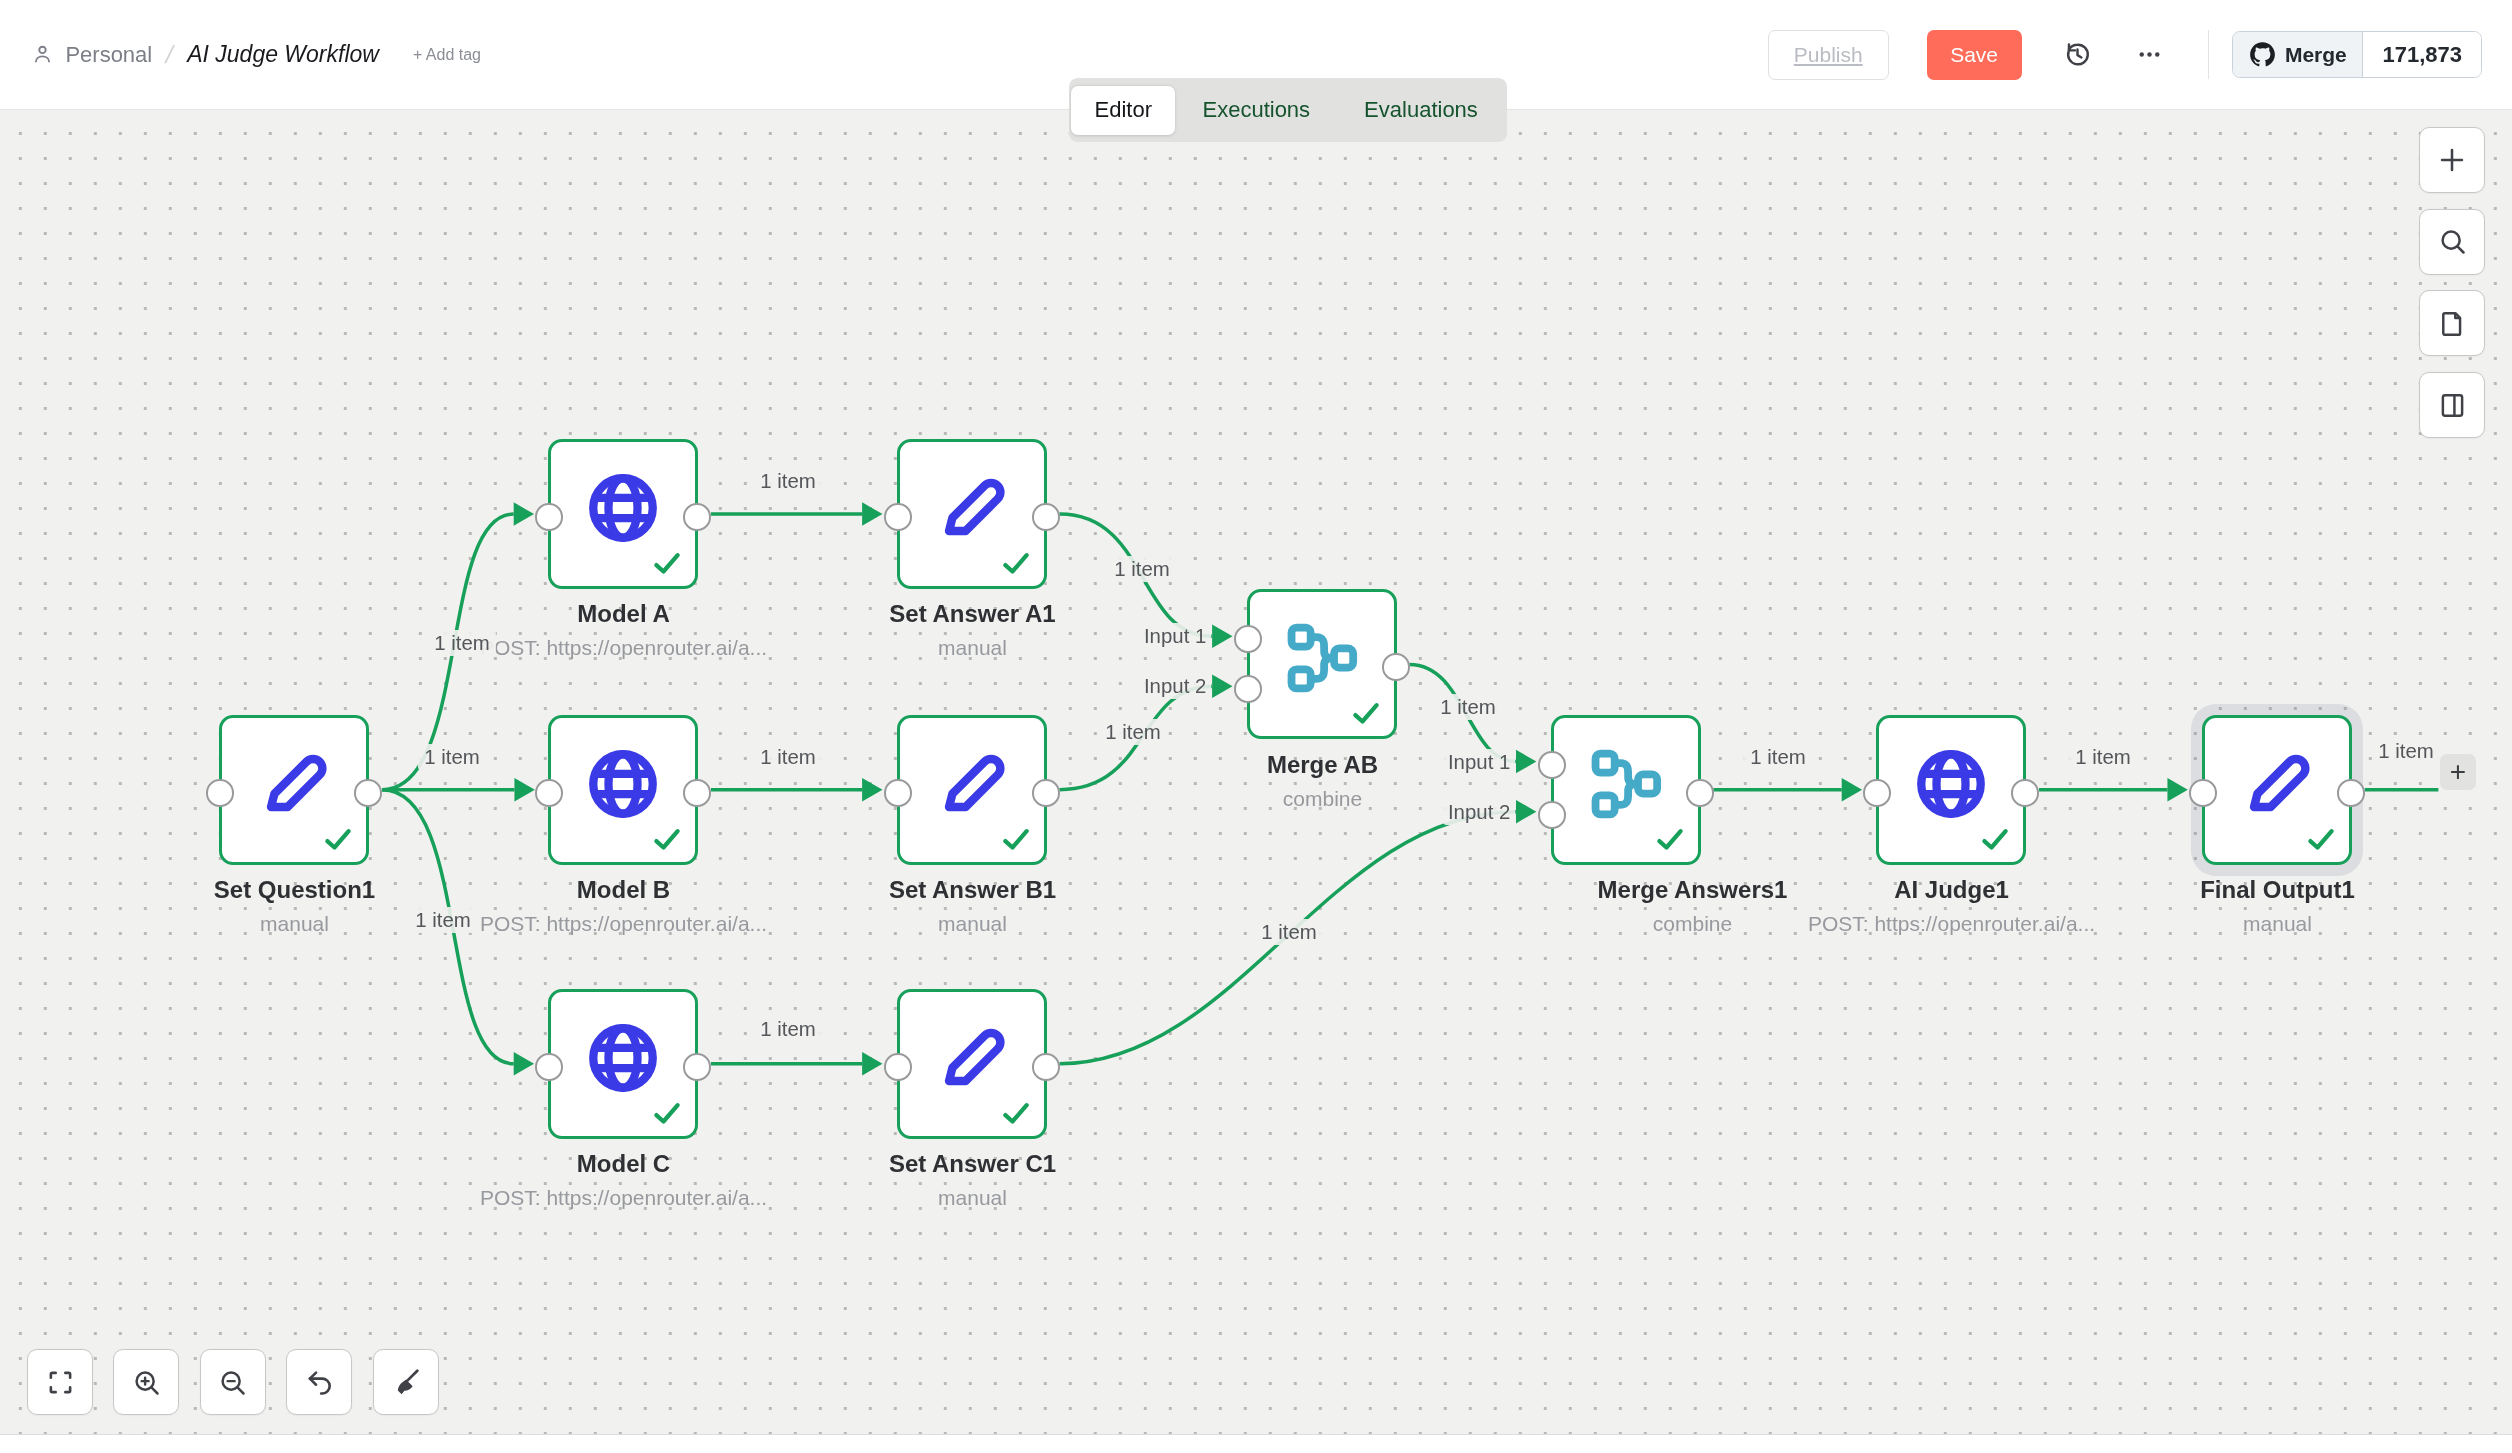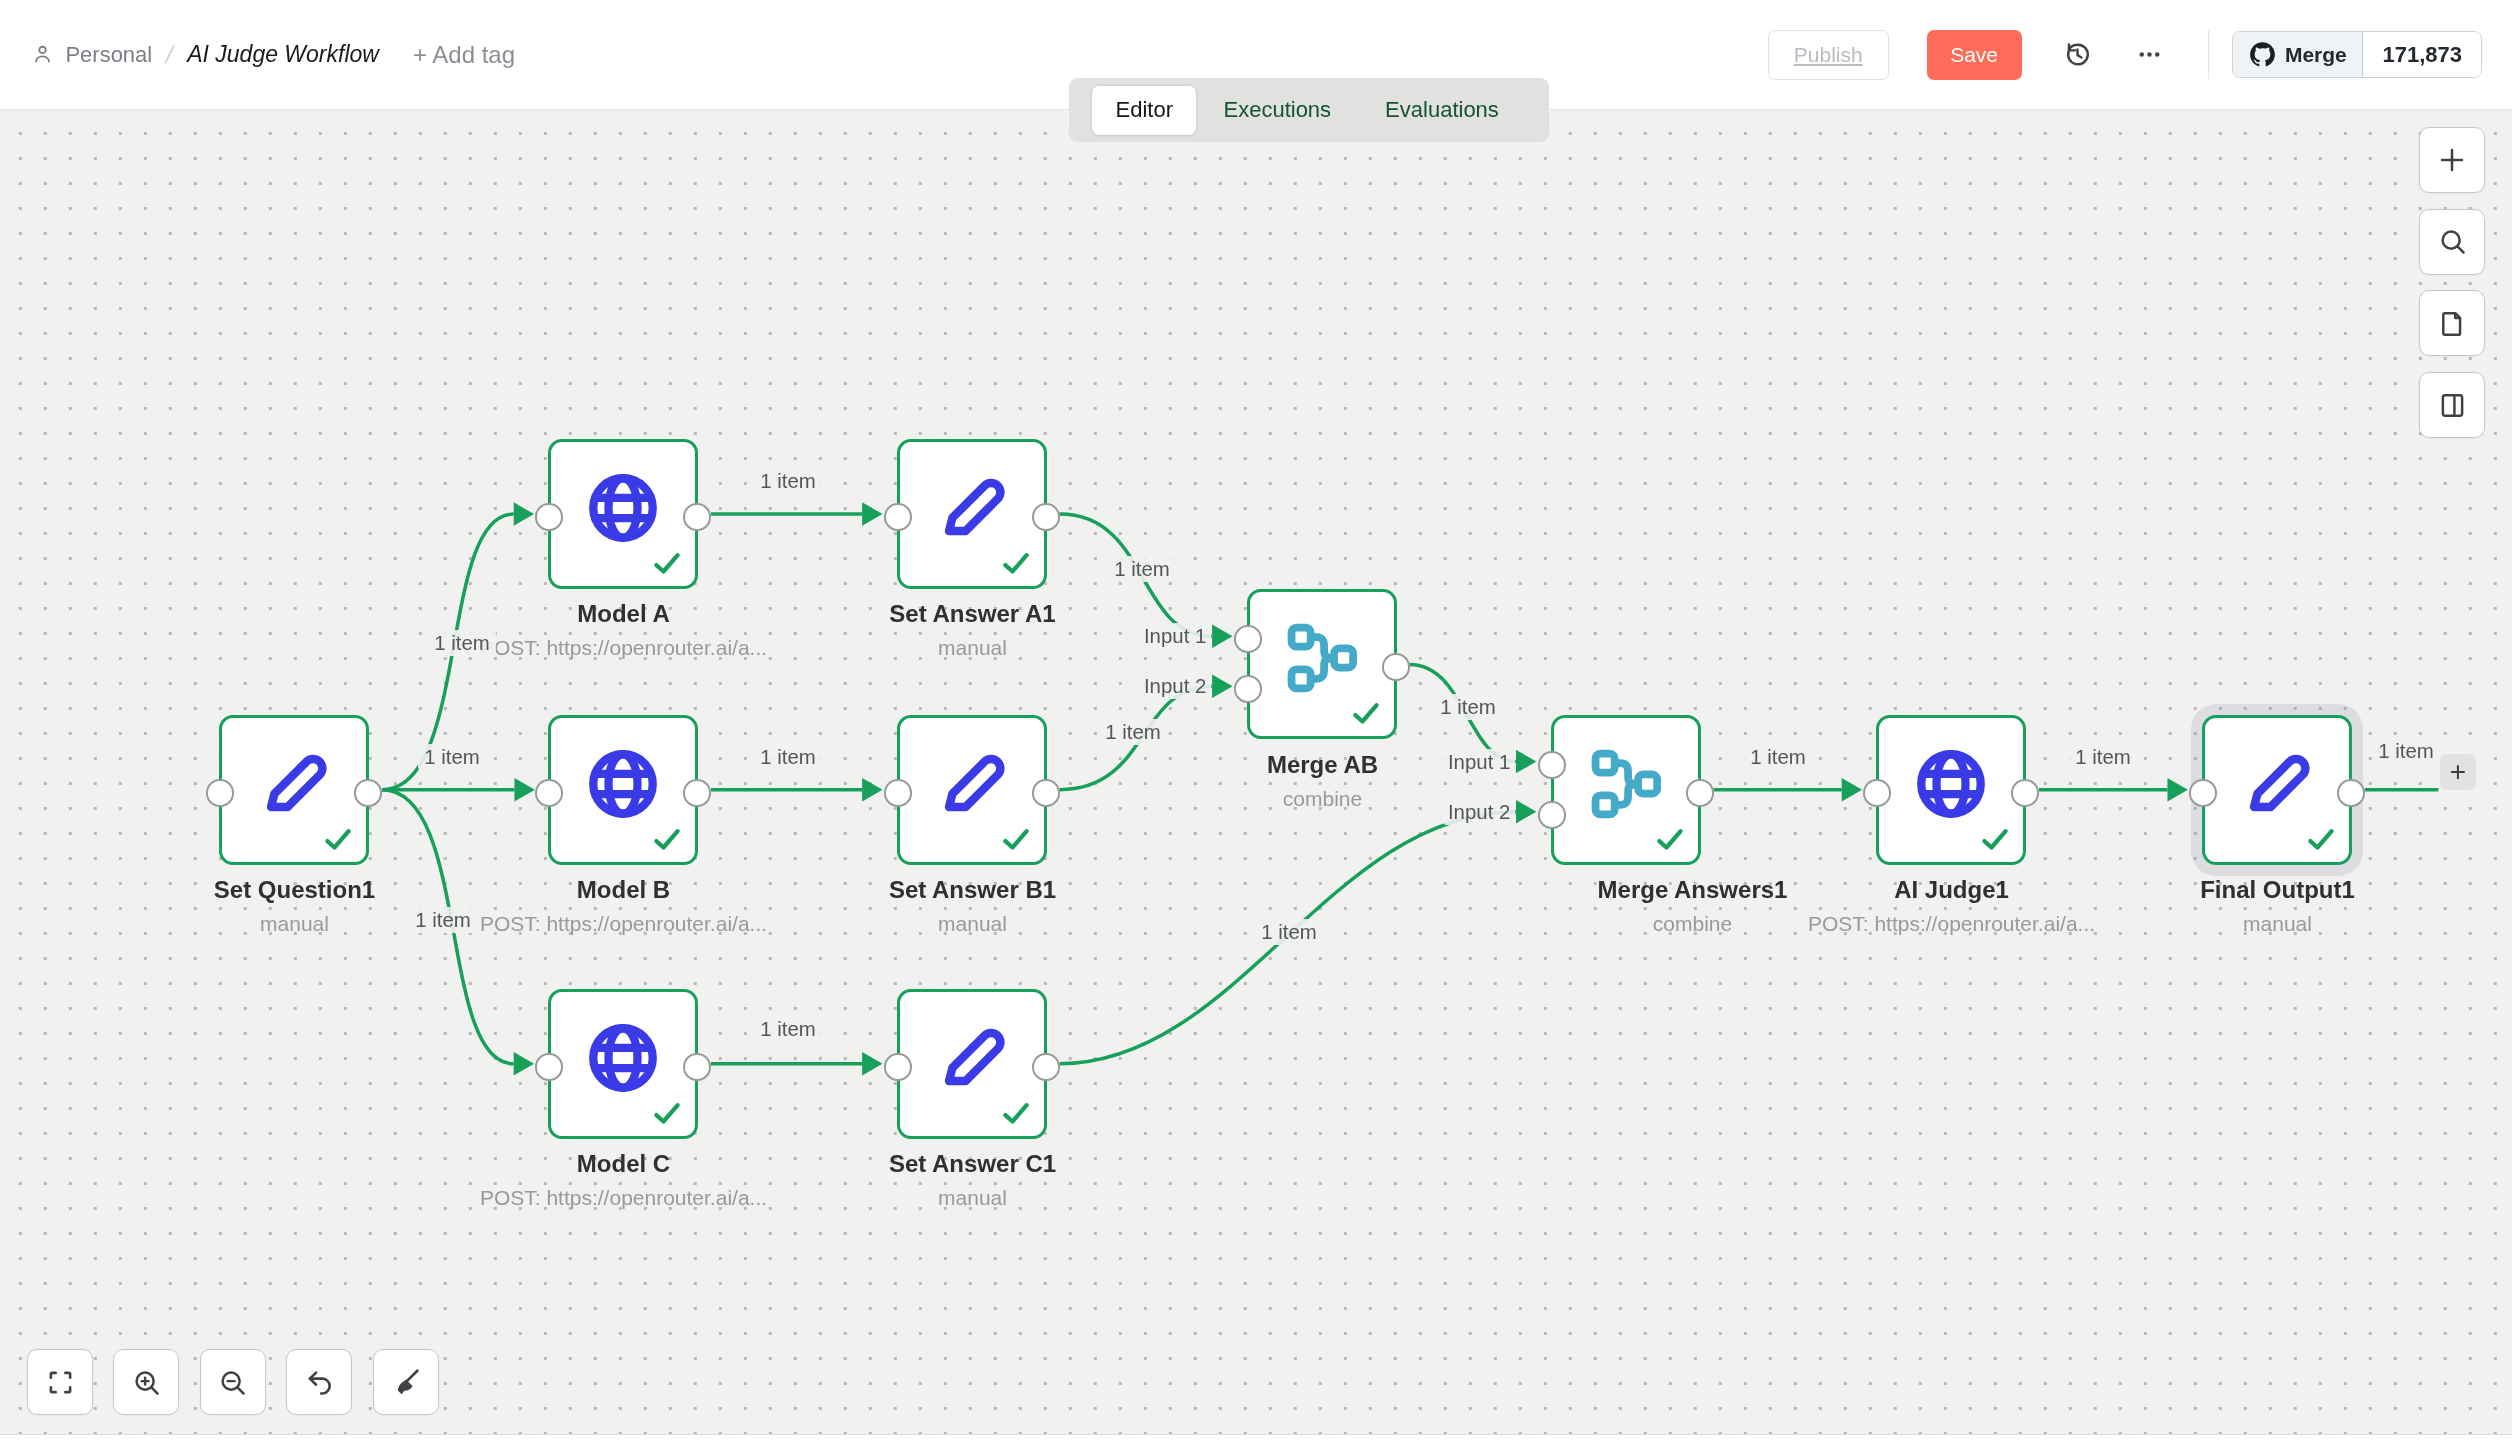--- a/index.html
+++ b/index.html
@@ -13,36 +13,36 @@
   .header{
     position:absolute;left:0;top:0;width:100%;height:110px;background:#fff;
     border-bottom:0.8px solid #e4e4e3;box-sizing:border-box;
     display:flex;align-items:center;justify-content:space-between;
     padding:0 30px 0 28px;z-index:30;
   }
   .breadcrumb{display:flex;align-items:center;}
   .crumb-project{font-size:22px;color:#7b7e86;margin-left:9.4px;}
   .crumb-sep{margin:0 14px;color:#d4d4d4;font-size:25px;transform:skewX(-12deg);}
   .wf-title{font-size:23px;color:#1a1b1f;font-weight:500;font-style:italic;}
-  .add-tag{margin-left:34px;font-size:24px;color:#8b8e95;cursor:pointer;}
+  .add-tag{margin-left:34px;font-size:16px;color:#8b8e95;cursor:pointer;}
   .header-right{display:flex;align-items:center;}
   .btn-publish{height:50px;padding:0 25px;border:0.8px solid #e0e0e0;border-radius:7px;
     background:#fff;color:#b9bcc2;font-size:21px;display:flex;align-items:center;text-decoration:underline;}
   .btn-save{height:50px;padding:0 23.5px;border:none;border-radius:7px;margin-left:38px;
     background:#ff6d5a;color:#fff;font-size:21px;font-weight:500;display:flex;align-items:center;}
   .icon-btn{display:flex;align-items:center;justify-content:center;width:44px;height:44px;color:#3f4146;}
   .m44{margin-left:34px;} .m36{margin-left:28px;}
   .v-divider{width:0.8px;height:49px;background:#e3e3e3;margin-left:36px;}
   .gh-widget{margin-left:23.5px;display:flex;border:0.8px solid #c9d2da;border-radius:7.8px;overflow:hidden;height:45px;}
   .gh-star{display:flex;align-items:center;gap:9.4px;padding:0 15.7px;background:#f0f3f6;
     font-size:21px;font-weight:600;color:#24292f;border-right:0.8px solid #c9d2da;}
   .gh-count{display:flex;align-items:center;padding:0 19px;background:#fff;font-size:22px;font-weight:600;color:#24292f;}
   
   .tabs{position:absolute;left:1069px;top:78px;height:64px;background:#e1e1e0;border-radius:8.6px;
-    display:flex;align-items:center;padding:0 23px;z-index:40;box-sizing:border-box;}
+    display:flex;align-items:center;padding:0 2px;z-index:40;box-sizing:border-box;}
   .tab{font-size:22px;color:#14532d;padding:0 27px;height:100%;display:flex;align-items:center;cursor:pointer;}
   .tab.active{background:#fff;border-radius:7px;height:49px;padding:0 23.5px;color:#141619;
     font-weight:500;box-shadow:0 0.8px 3.1px rgba(0,0,0,.14);}
   
   .canvas{
     position:absolute;left:0;top:110px;width:2512px;height:1325px;
     background-color:#f1f1ef;
     background-image:radial-gradient(circle,#b9b9b7 1.7px,transparent 1.8px);
     background-size:25px 25px;background-position:7.8px 11px;
   }

